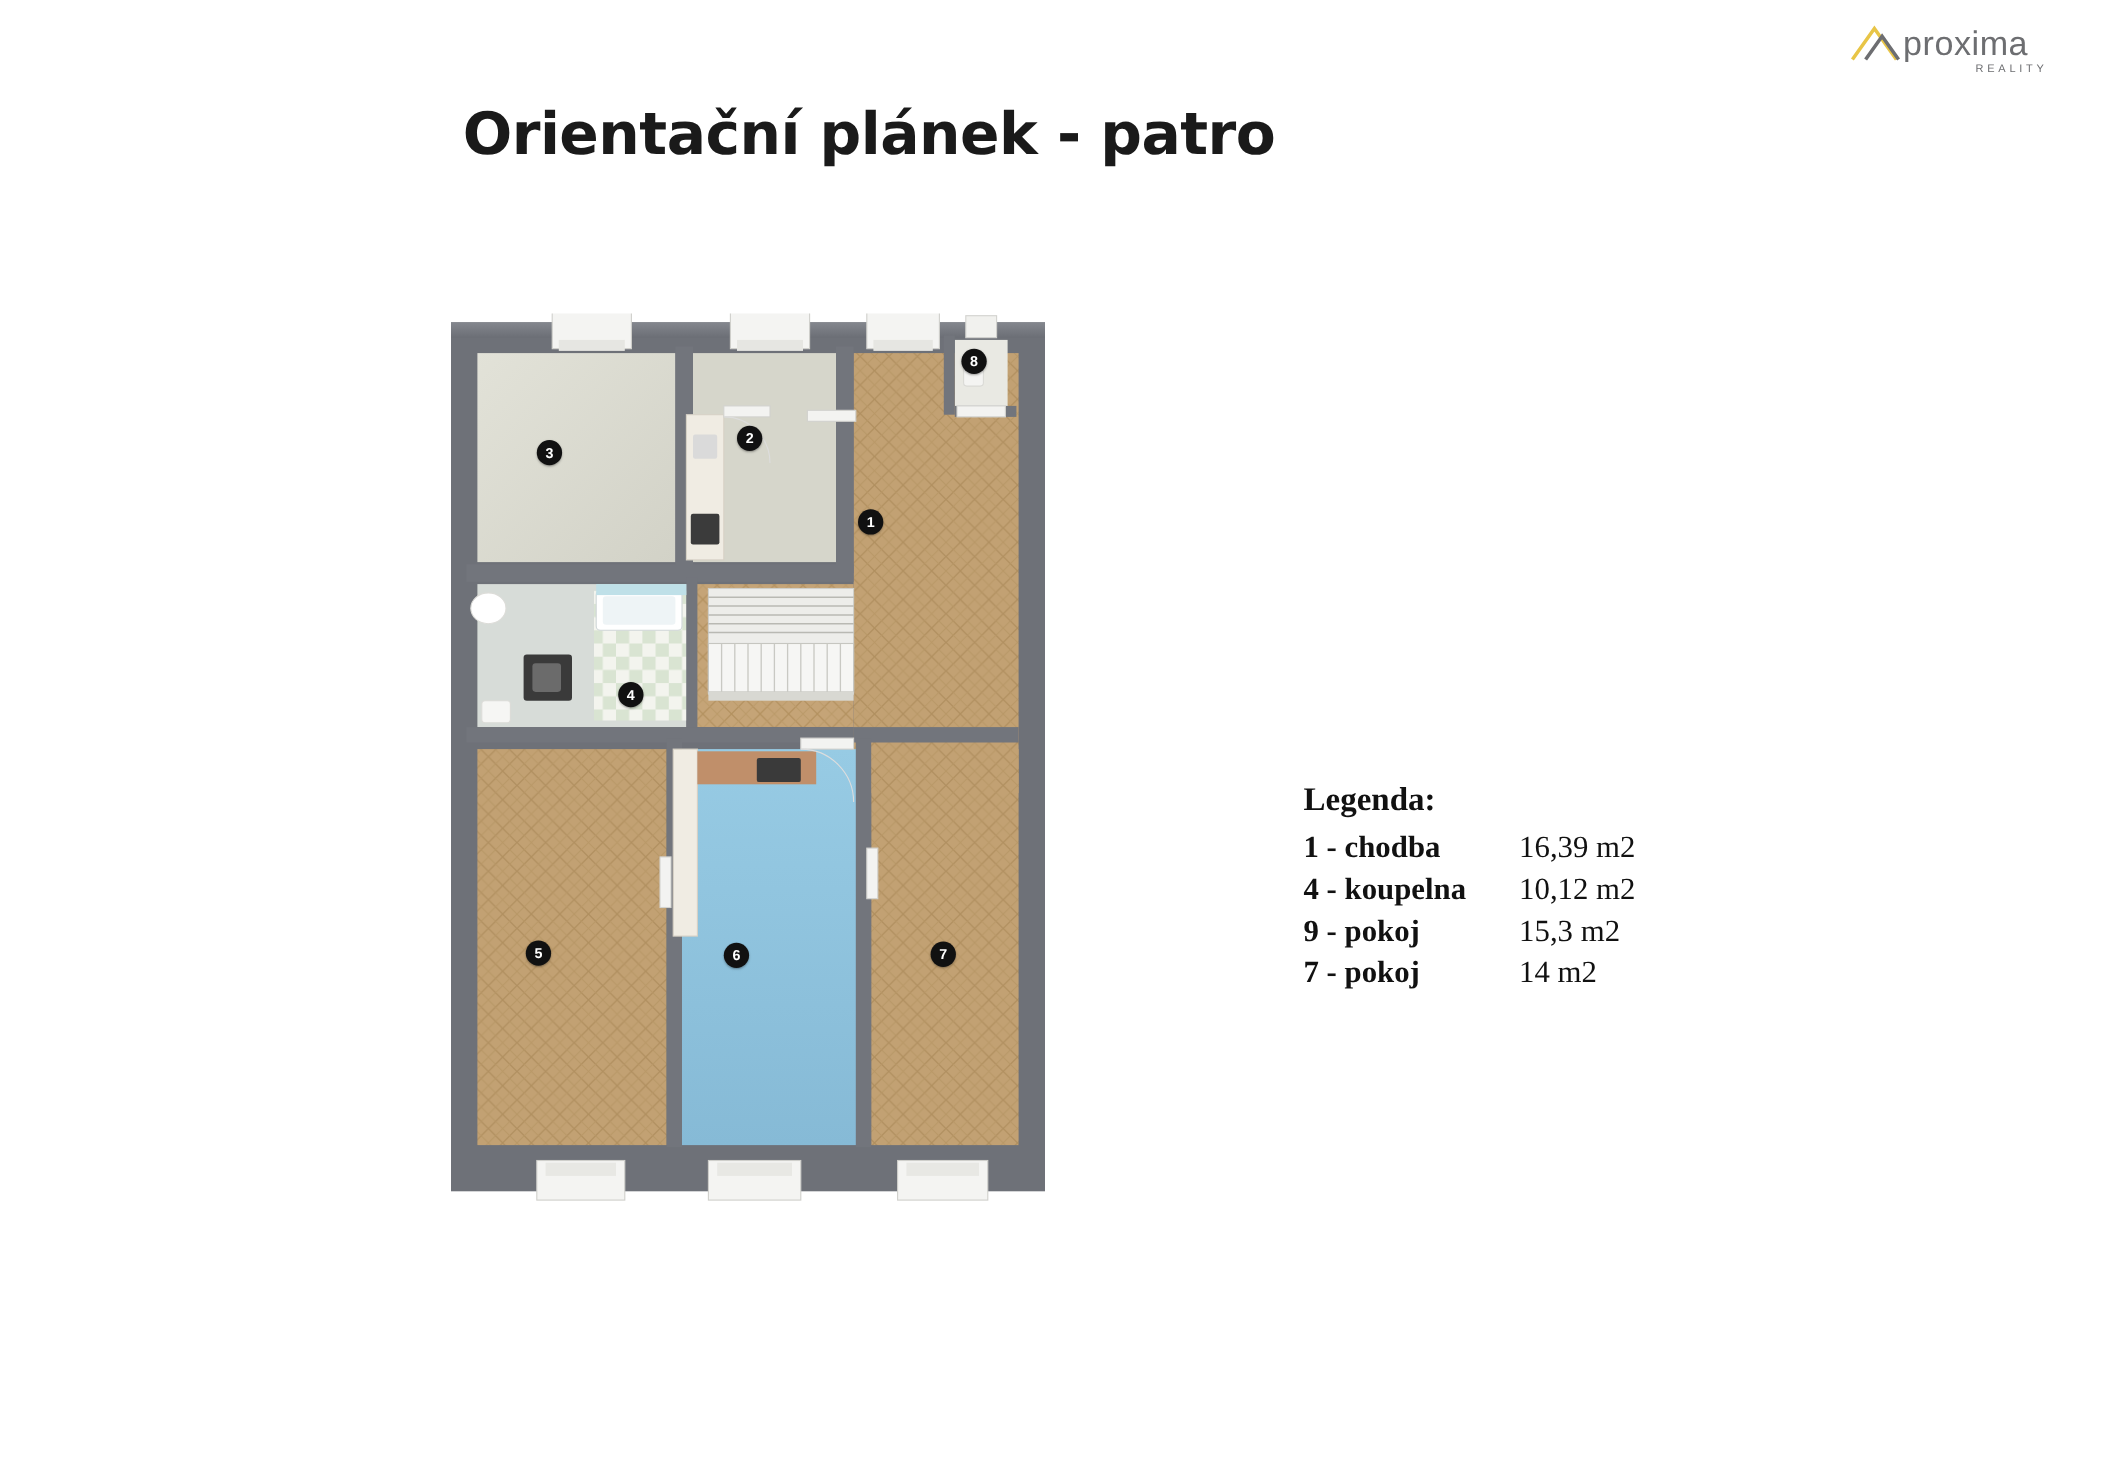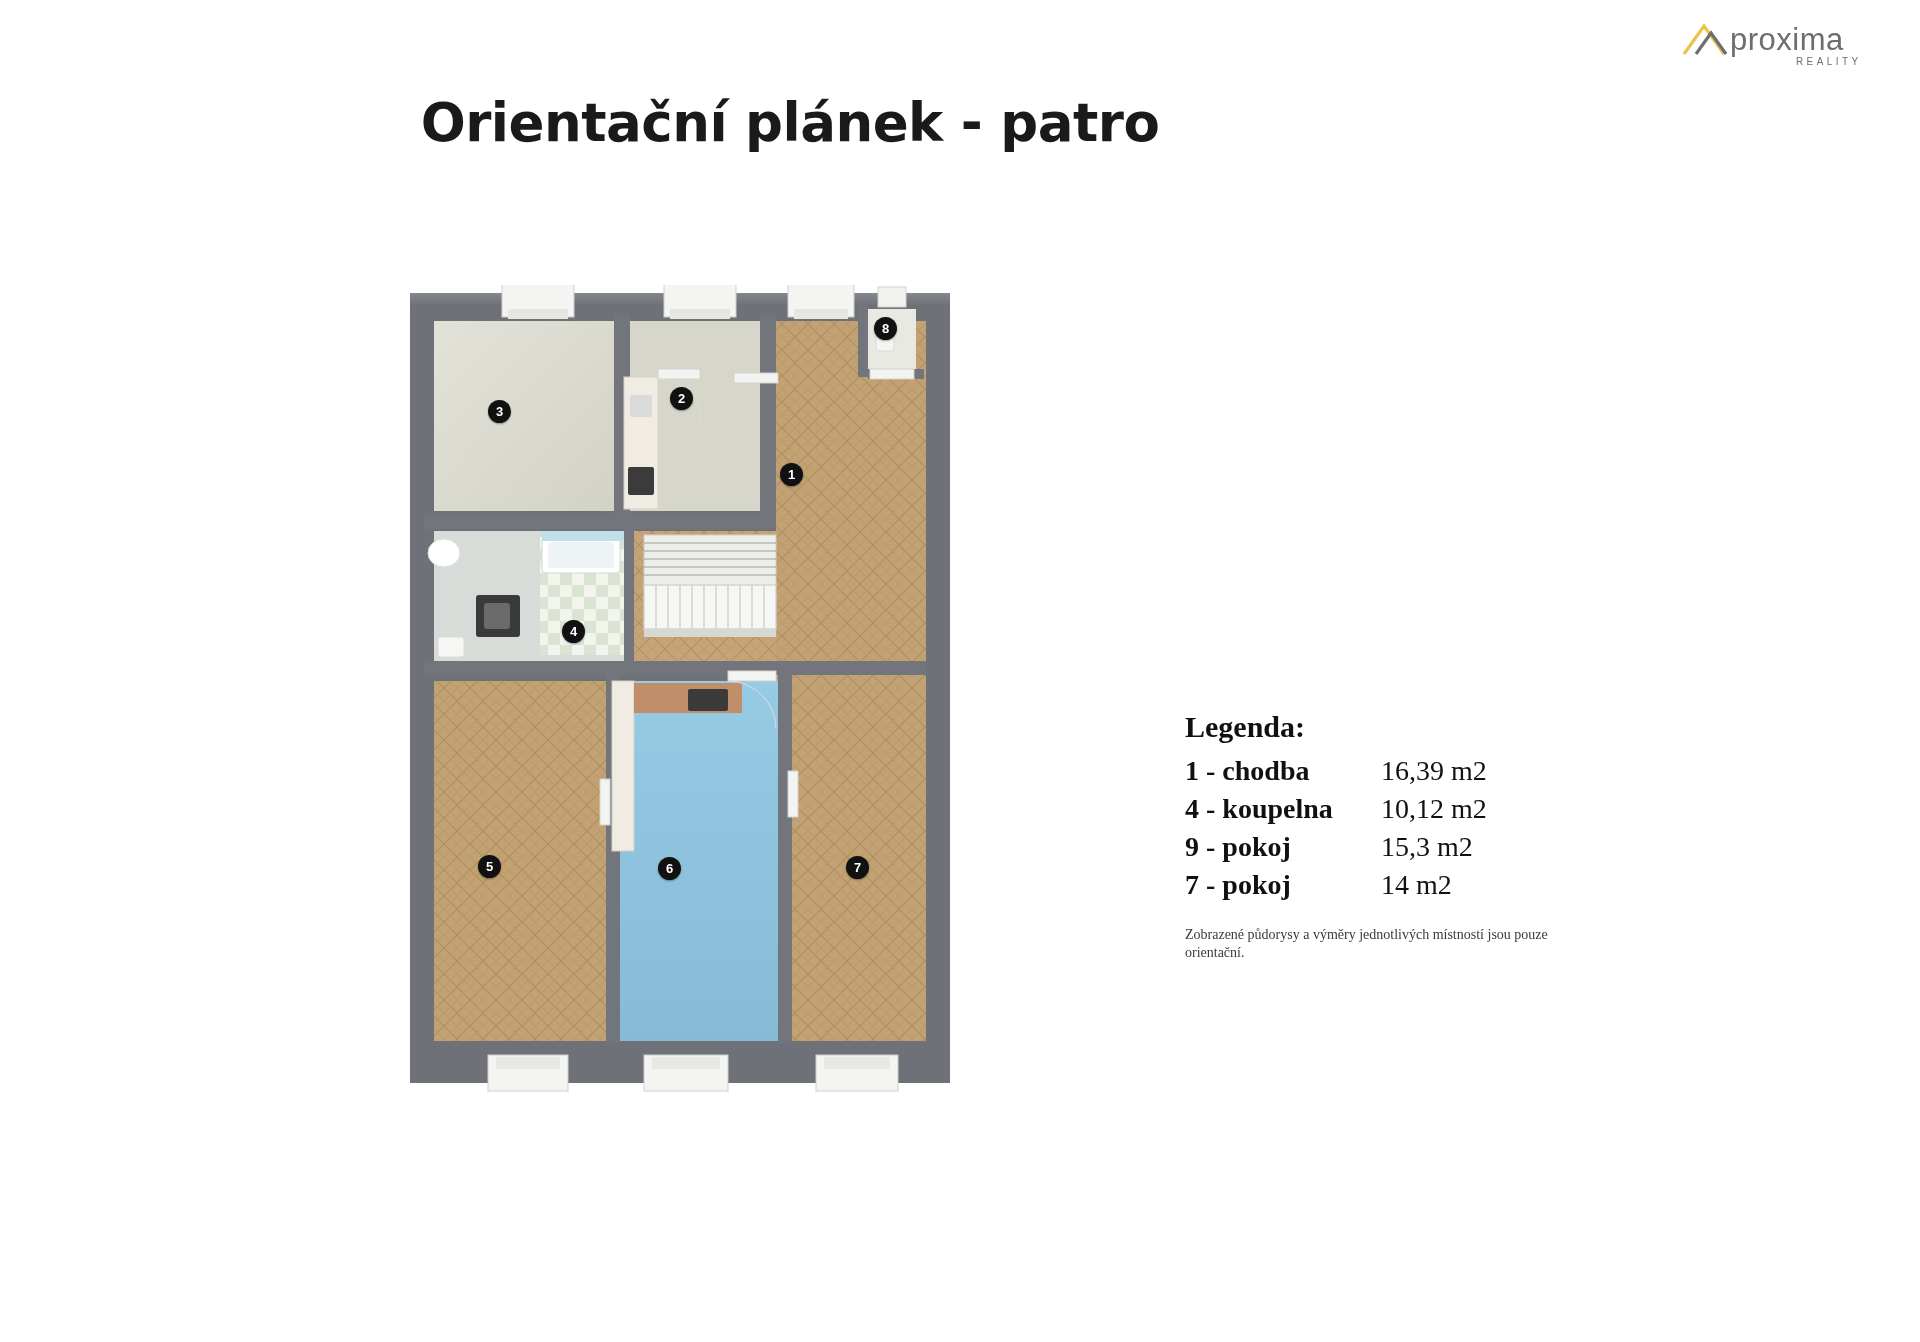--- a/index.html
+++ b/index.html
@@ -314,14 +314,13 @@
   </div>
   <div class="legend-row">
     <span class="legend-label">9 - pokoj</span>
     <span class="legend-area">15,3 m2</span>
   </div>
   <div class="legend-row">
     <span class="legend-label">7 - pokoj</span>
     <span class="legend-area">14 m2</span>
   </div>
 
-  <div class="legend-note">Zobrazené půdorysy a výměry jednotlivých místností jsou pouze orientační.</div>
 </div>
 
 </body></html>

